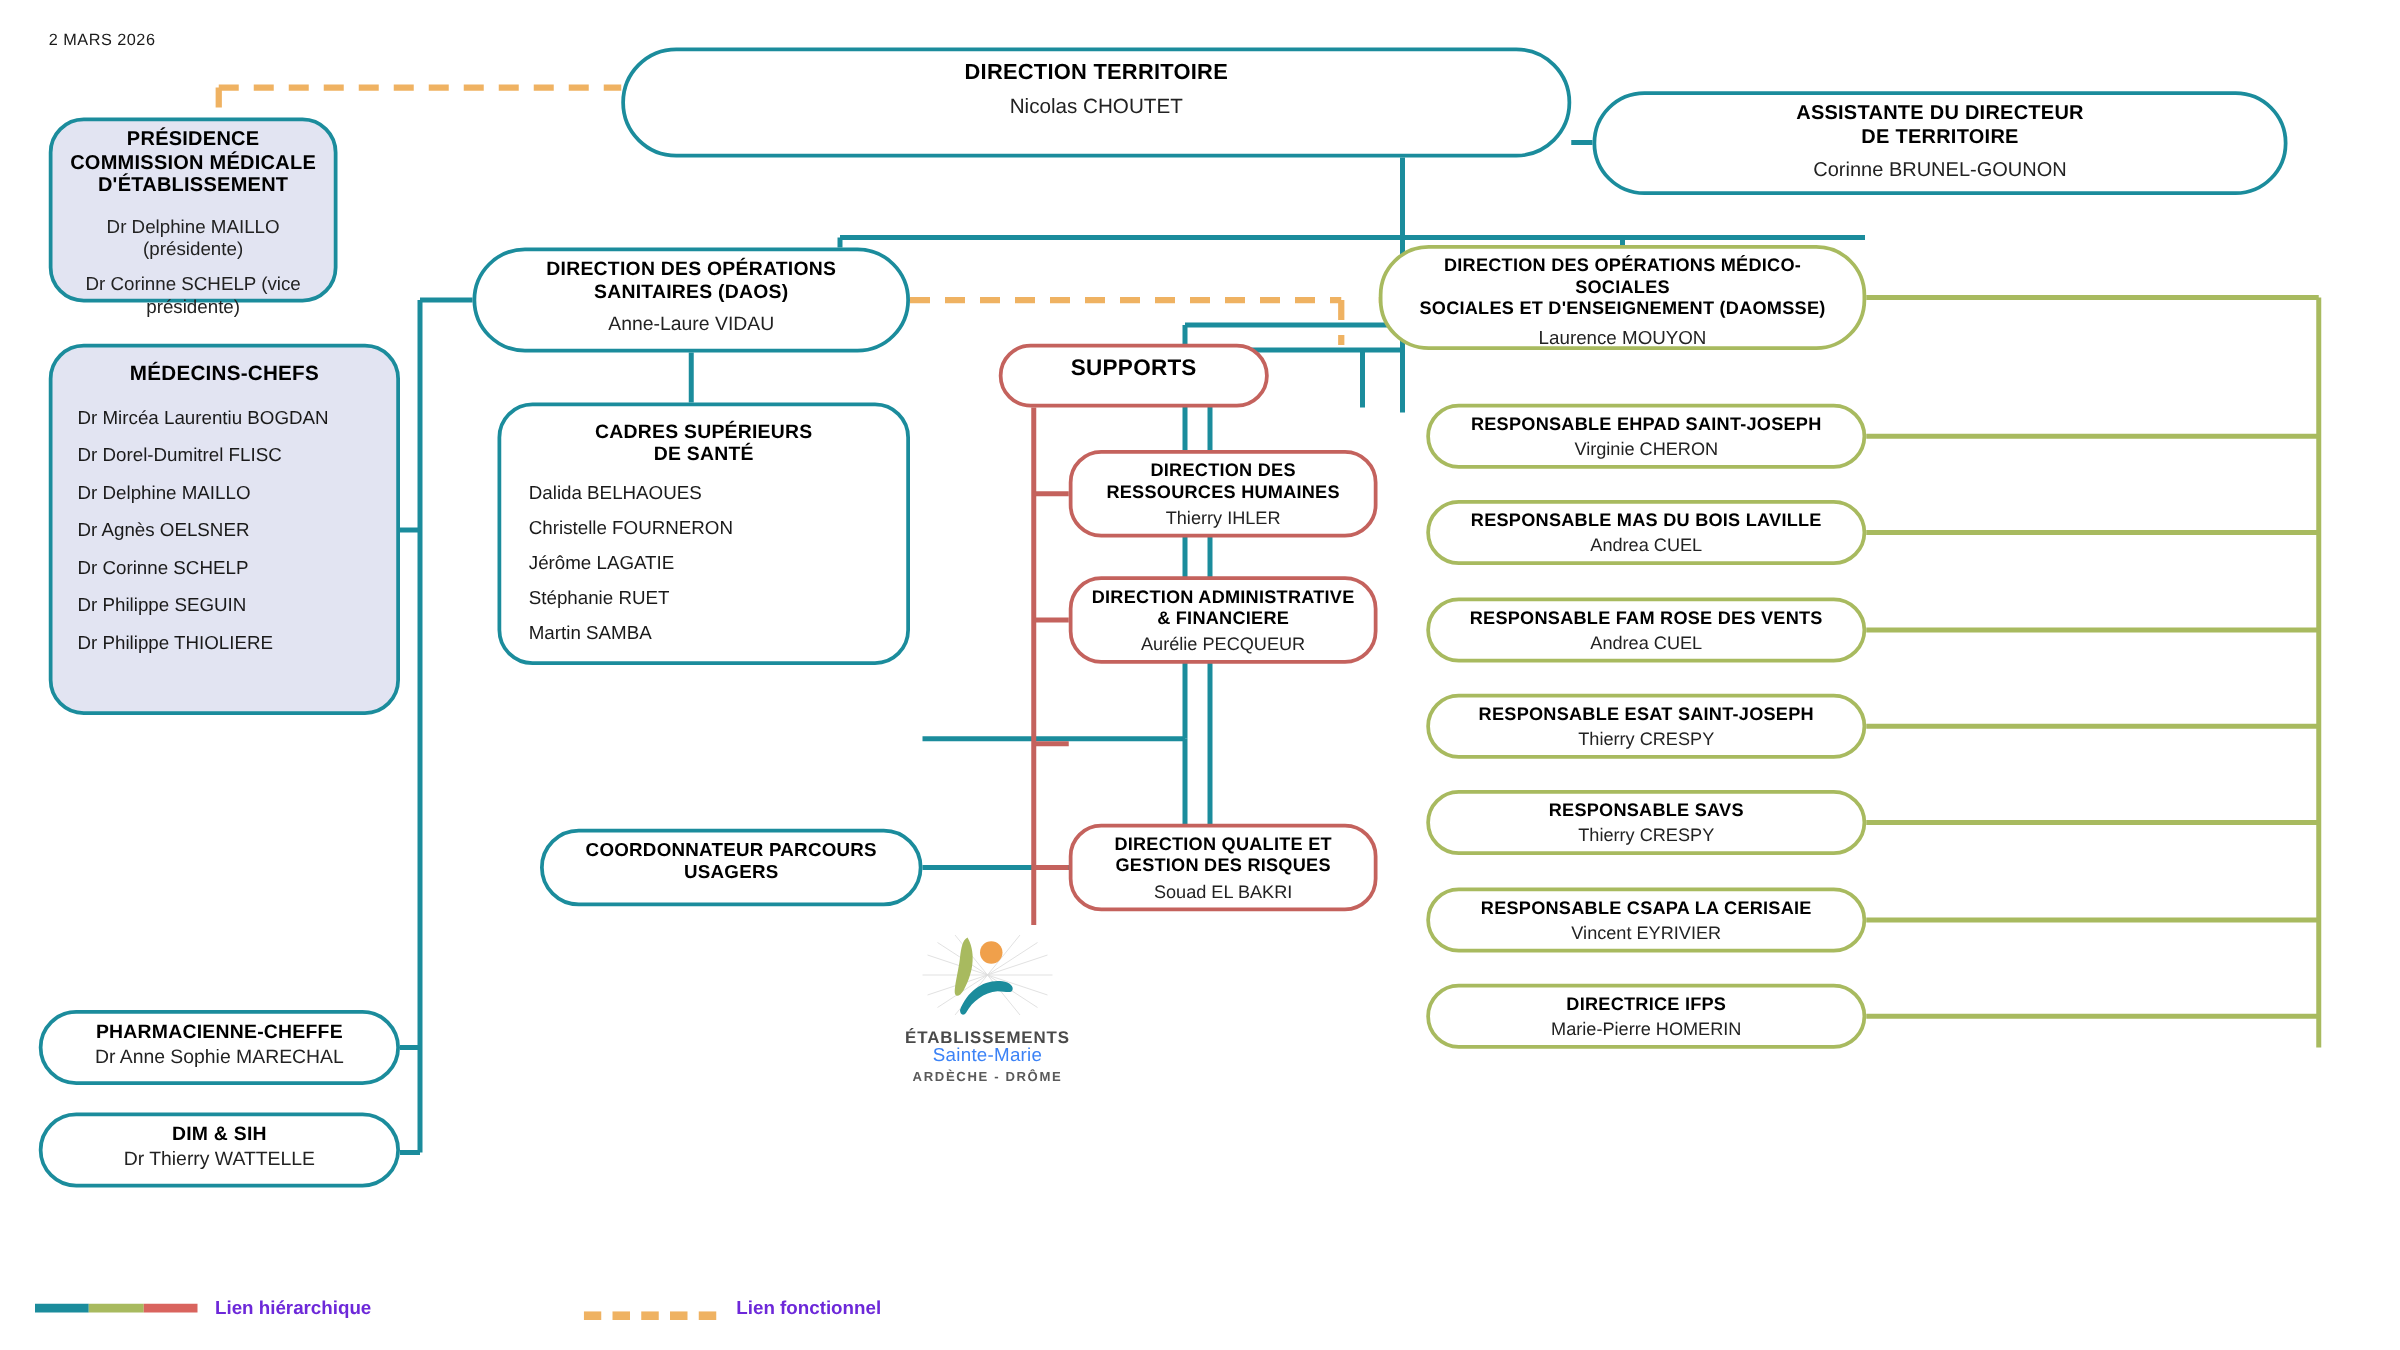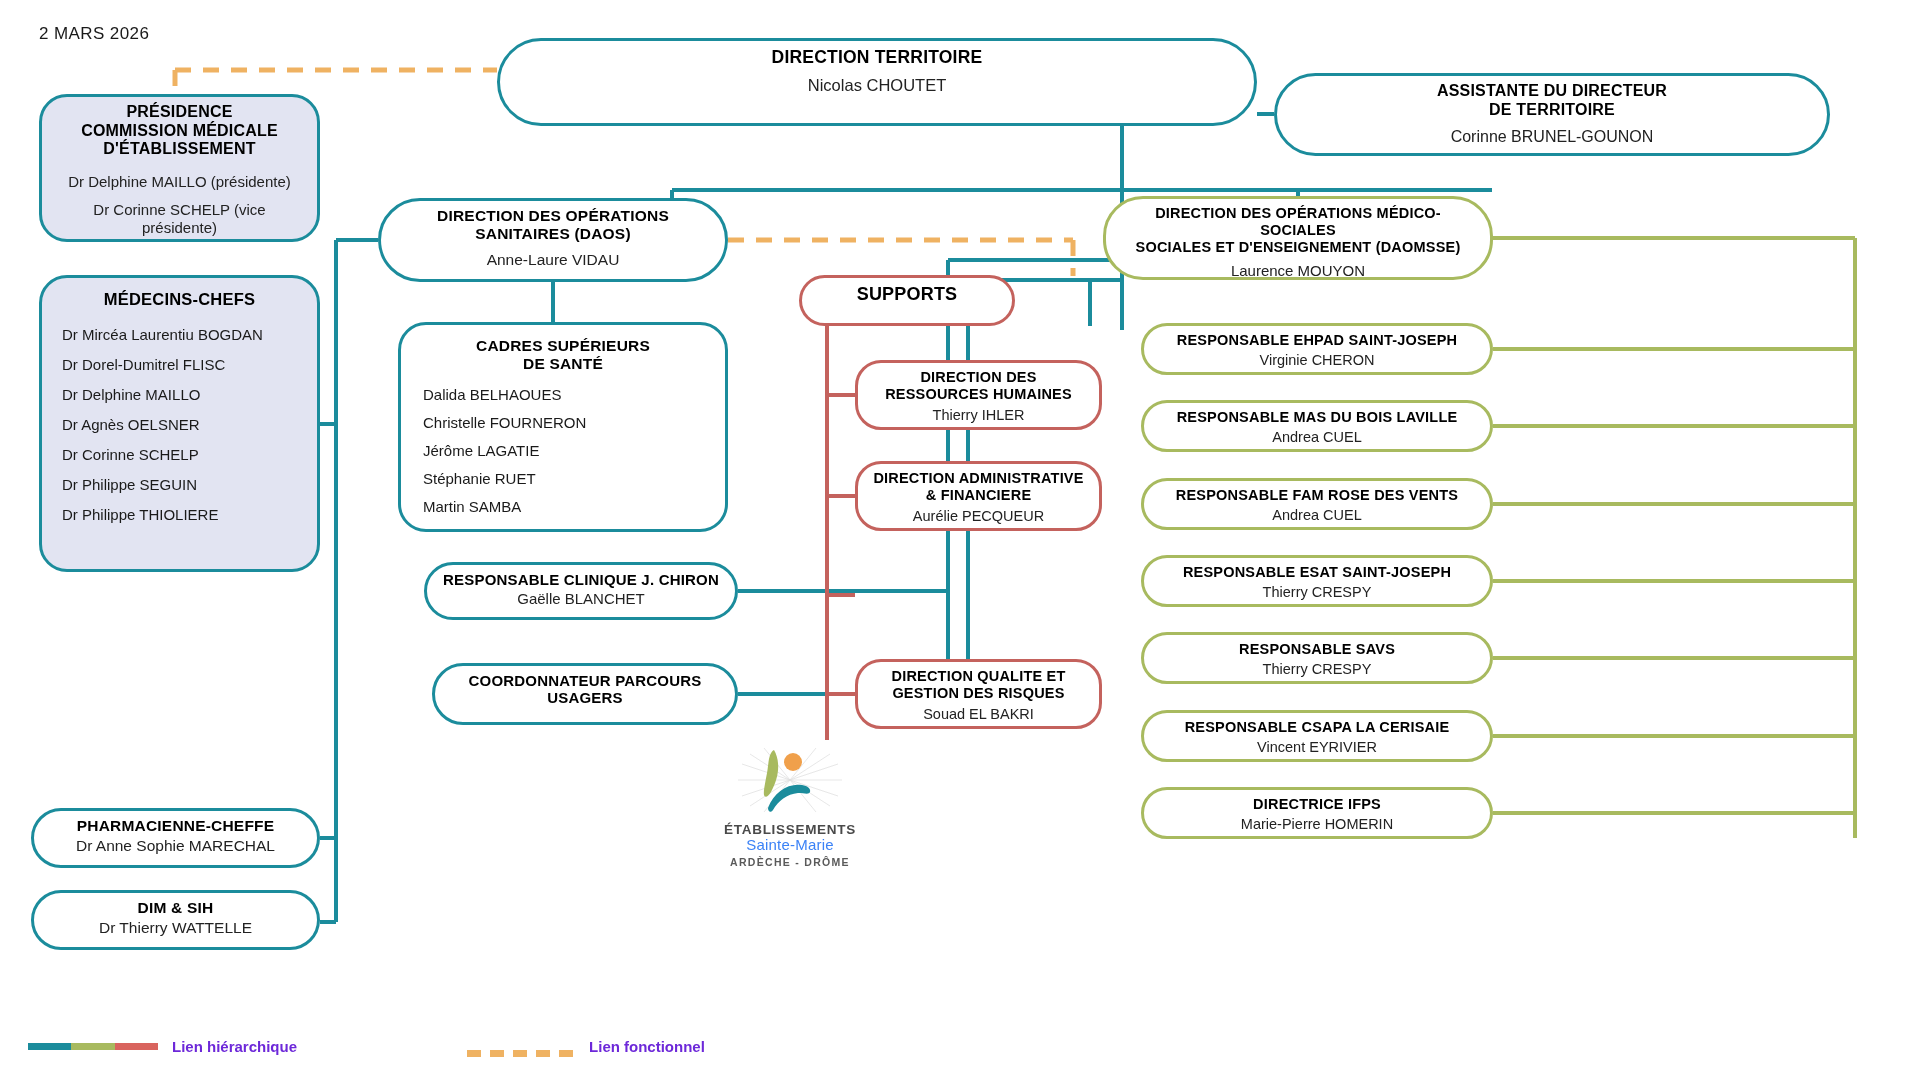--- a/index.html
+++ b/index.html
@@ -71,35 +71,35 @@
   .olive {
     border: 3px solid #a8ba5f;
     border-radius: 34px;
   }
 
   
   #date-label {
     position: absolute;
     left: 39px;
     top: 24px;
-    font-size: 17px;
+    font-size: 13px;
     letter-spacing: .4px;
     color: #1a1a1a;
     z-index: 3;
   }
 
   #node-direction-territoire { left: 497px; top: 38px; width: 760px; height: 88px; border-radius: 46px; }
   #node-direction-territoire .title { font-size: 17.5px; }
   #node-direction-territoire .person { font-size: 16.5px; margin-top: 9px; }
 
   #node-assistante { left: 1274px; top: 73px; width: 556px; height: 83px; border-radius: 42px; }
   #node-assistante .title { font-size: 16px; }
   #node-assistante .person { font-size: 16px; margin-top: 8px; }
 
-  #node-presidence-cme { left: 39px; top: 94px; width: 281px; height: 148px; }
+  #node-presidence-cme { left: 39px; top: 94px; width: 231px; height: 148px; }
   #node-presidence-cme .title { font-size: 16px; }
   #node-presidence-cme .person { font-size: 15px; margin-top: 10px; }
   #node-presidence-cme .person.first { margin-top: 14px; }
 
   #node-medecins-chefs { left: 39px; top: 275px; width: 281px; height: 297px; align-items: flex-start; padding: 12px 20px; }
   #node-medecins-chefs .title { font-size: 16.5px; width: 100%; text-align: center; }
   #node-medecins-chefs .list { margin-top: 18px; width: 100%; }
   #node-medecins-chefs .list div { font-size: 15px; line-height: 1.0; margin-bottom: 15px; text-align: left; }
 
   #node-pharmacienne { left: 31px; top: 808px; width: 289px; height: 60px; border-radius: 30px; }
@@ -305,24 +305,20 @@
     <div class="title">DE SANTÉ</div>
     <div class="list">
       <div>Dalida BELHAOUES</div>
       <div>Christelle FOURNERON</div>
       <div>Jérôme LAGATIE</div>
       <div>Stéphanie RUET</div>
       <div>Martin SAMBA</div>
     </div>
   </div>
 
-  <div class="node teal" id="node-clinique">
-    <div class="title">RESPONSABLE CLINIQUE J. CHIRON</div>
-    <div class="person">Gaëlle BLANCHET</div>
-  </div>
 
   <div class="node teal" id="node-coordonnateur">
     <div class="title">COORDONNATEUR PARCOURS</div>
     <div class="title">USAGERS</div>
   </div>
 
   <div class="node red" id="node-supports">
     <div class="title">SUPPORTS</div>
   </div>
 

